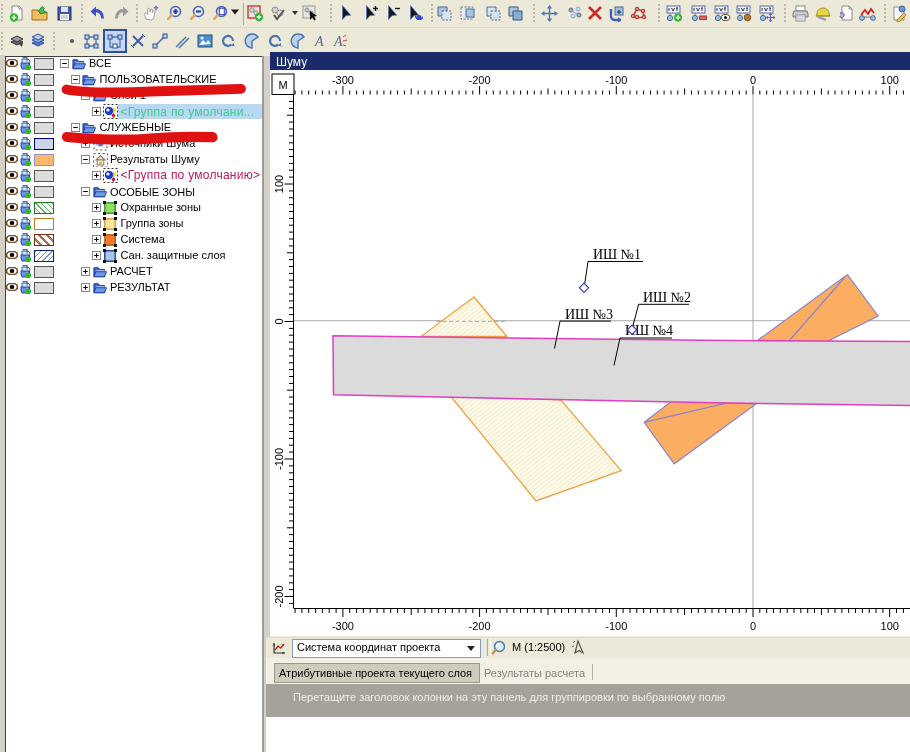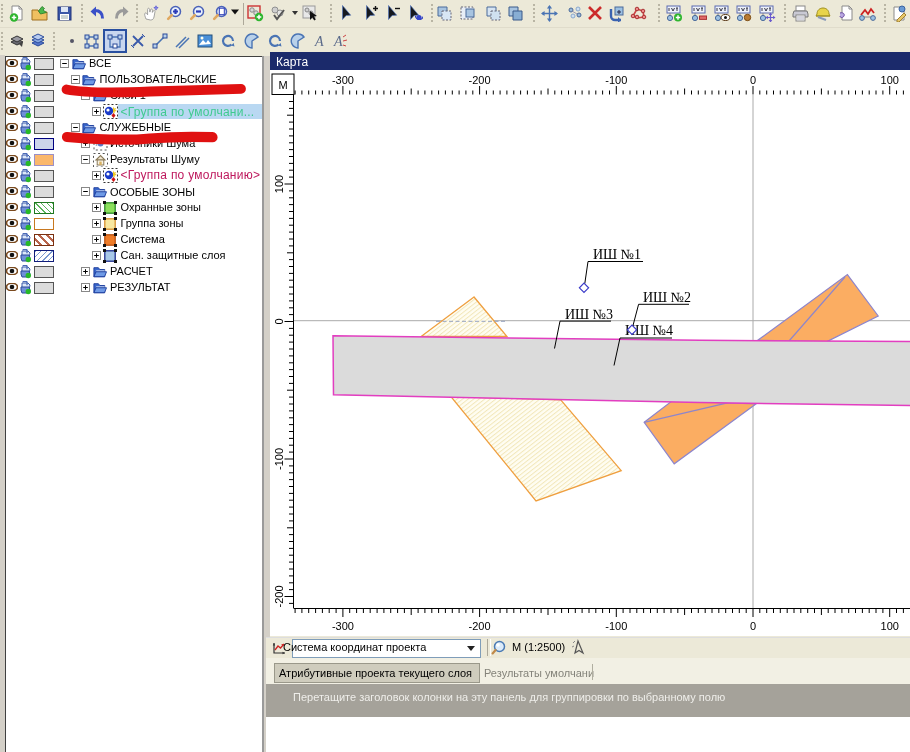--- a/index.html
+++ b/index.html
@@ -693,21 +693,21 @@
       <path d="M1 13l2.3-5.5H15L12.8 13z" fill="#6f9ae6" stroke="#1a3a9a"></path>
     </g>
   </svg>
 <div style="position:absolute;left:110.0px;top:280.5px;font:11px 'Liberation Sans',sans-serif;color:#000;white-space:nowrap">РЕЗУЛЬТАТ</div>
 <svg style="position:absolute;left:55px;top:78px" width="200" height="70" viewBox="0 0 200 70">
     <path d="M11.5 11.5 Q 35 16 95 13.5 Q 155 11.8 186 10.8" fill="none" stroke="#e01111" stroke-width="9.8" stroke-linecap="round"></path>
     <path d="M12 59 Q 65 63.5 95 60.5 Q 125 58 157.5 59.2" fill="none" stroke="#e01111" stroke-width="10.2" stroke-linecap="round"></path>
   </svg>
 
 <div style="position:absolute;left:270px;top:52px;width:640px;height:18px;background:#1b2a6b"></div>
-<div style="position:absolute;left:276px;top:55px;font:12px 'Liberation Sans',sans-serif;color:#fff">Карта</div>
+<div style="position:absolute;left:276px;top:55px;font:12px 'Liberation Sans',sans-serif;color:#fff">Шуму</div>
 <svg style="position:absolute;left:270px;top:70px" width="640" height="566" viewBox="0 0 640 566">
     <rect x="0" y="0" width="640" height="566" fill="#fff"></rect>
     <rect x="2" y="4" width="22" height="20.5" fill="#fff" stroke="#000"></rect>
     <text x="13" y="18.5" text-anchor="middle" font-family="Liberation Sans" font-size="11" fill="#000">М</text>
     <path d="M25.1 24.5v-4.0M31.9 24.5v-4.0M38.7 24.5v-4.0M45.6 24.5v-4.0M52.4 24.5v-4.0M59.2 24.5v-4.0M66.1 24.5v-4.0M72.9 24.5v-8.5M79.7 24.5v-4.0M86.6 24.5v-4.0M93.4 24.5v-4.0M100.2 24.5v-4.0M107.1 24.5v-4.0M113.9 24.5v-4.0M120.7 24.5v-4.0M127.6 24.5v-4.0M134.4 24.5v-4.0M141.2 24.5v-6.0M148.1 24.5v-4.0M154.9 24.5v-4.0M161.8 24.5v-4.0M168.6 24.5v-4.0M175.4 24.5v-4.0M182.3 24.5v-4.0M189.1 24.5v-4.0M195.9 24.5v-4.0M202.8 24.5v-4.0M209.6 24.5v-8.5M216.4 24.5v-4.0M223.3 24.5v-4.0M230.1 24.5v-4.0M236.9 24.5v-4.0M243.8 24.5v-4.0M250.6 24.5v-4.0M257.4 24.5v-4.0M264.3 24.5v-4.0M271.1 24.5v-4.0M278.0 24.5v-6.0M284.8 24.5v-4.0M291.6 24.5v-4.0M298.5 24.5v-4.0M305.3 24.5v-4.0M312.1 24.5v-4.0M319.0 24.5v-4.0M325.8 24.5v-4.0M332.6 24.5v-4.0M339.5 24.5v-4.0M346.3 24.5v-8.5M353.1 24.5v-4.0M360.0 24.5v-4.0M366.8 24.5v-4.0M373.6 24.5v-4.0M380.5 24.5v-4.0M387.3 24.5v-4.0M394.1 24.5v-4.0M401.0 24.5v-4.0M407.8 24.5v-4.0M414.6 24.5v-6.0M421.5 24.5v-4.0M428.3 24.5v-4.0M435.2 24.5v-4.0M442.0 24.5v-4.0M448.8 24.5v-4.0M455.7 24.5v-4.0M462.5 24.5v-4.0M469.3 24.5v-4.0M476.2 24.5v-4.0M483.0 24.5v-8.5M489.8 24.5v-4.0M496.7 24.5v-4.0M503.5 24.5v-4.0M510.3 24.5v-4.0M517.2 24.5v-4.0M524.0 24.5v-4.0M530.8 24.5v-4.0M537.7 24.5v-4.0M544.5 24.5v-4.0M551.4 24.5v-6.0M558.2 24.5v-4.0M565.0 24.5v-4.0M571.9 24.5v-4.0M578.7 24.5v-4.0M585.5 24.5v-4.0M592.4 24.5v-4.0M599.2 24.5v-4.0M606.0 24.5v-4.0M612.9 24.5v-4.0M619.7 24.5v-8.5M626.5 24.5v-4.0M633.4 24.5v-4.0" stroke="#000" stroke-width="1"></path>
     <text x="72.9" y="14.0" text-anchor="middle" font-family="Liberation Sans" font-size="11" fill="#000">-300</text>
     <text x="209.6" y="14.0" text-anchor="middle" font-family="Liberation Sans" font-size="11" fill="#000">-200</text>
     <text x="346.3" y="14.0" text-anchor="middle" font-family="Liberation Sans" font-size="11" fill="#000">-100</text>
     <text x="483.0" y="14.0" text-anchor="middle" font-family="Liberation Sans" font-size="11" fill="#000">0</text>
     <text x="619.7" y="14.0" text-anchor="middle" font-family="Liberation Sans" font-size="11" fill="#000">100</text>
@@ -752,34 +752,34 @@
     <text x="619.7" y="560.0" text-anchor="middle" font-family="Liberation Sans" font-size="11" fill="#000">100</text>
   </svg>
 <div style="position:absolute;left:266px;top:637px;width:644px;height:21px;background:#ece9d8;border-top:1px solid #ddd"></div>
 <svg style="position:absolute;left:272px;top:640px" width="17" height="16" viewBox="0 0 17 16">
     <path d="M2 3v10h11" fill="none" stroke="#333" stroke-width="1.2"></path>
     <path d="M2 3L0.8 5.5h2.4zM13 13l-2.5 1.2v-2.4z" fill="#333"></path>
     <path d="M3 10l3-4 2.5 2L12 4" fill="none" stroke="#c22" stroke-width="1.3"></path>
     <path d="M12 4l-2.8.3 1.8 2z" fill="#c22"></path>
   </svg>
 <div style="position:absolute;left:292px;top:639px;width:187px;height:17px;background:#fff;border:1px solid #7f9db9"></div>
-<div style="position:absolute;left:283px;top:641px;font:11px 'Liberation Sans',sans-serif;color:#000">Система координат проекта</div>
+<div style="position:absolute;left:297px;top:641px;font:11px 'Liberation Sans',sans-serif;color:#000">Система координат проекта</div>
 <svg style="position:absolute;left:466px;top:645px" width="10" height="7" viewBox="0 0 10 7">
     <path d="M1 1h8l-4 5z" fill="#222"></path>
   </svg>
 <div style="position:absolute;left:487px;top:639px;width:2px;height:17px;border-left:1px solid #aca899;border-right:1px solid #fff"></div>
 <svg style="position:absolute;left:491px;top:639px" width="18" height="18" viewBox="0 0 18 18">
     <circle cx="8.5" cy="7.5" r="5" fill="#dcebfa" stroke="#4a7ab4" stroke-width="1.5"></circle>
     <path d="M4.6 11L1.6 14.4" stroke="#c08a4a" stroke-width="2.2" stroke-linecap="round"></path>
     <circle cx="7" cy="6" r="1.8" fill="#fff"></circle>
   </svg>
 <div style="position:absolute;left:512px;top:641px;font:11px 'Liberation Sans',sans-serif;color:#000">М (1:2500)</div>
 <svg style="position:absolute;left:570px;top:639px" width="16" height="18" viewBox="0 0 16 18">
     <path d="M8 2l5 12-4-2.5L5 14z" fill="none" stroke="#555" stroke-width="1.2"></path>
     <path d="M3 4l2-2M2 8l2-1" stroke="#888"></path>
   </svg>
 <div style="position:absolute;left:266px;top:658px;width:644px;height:26px;background:#f2f0e4"></div>
 <div style="position:absolute;left:274px;top:663px;width:206px;height:20px;background:#cfccbd;border:1px solid #9a988a;box-sizing:border-box"></div>
 <div style="position:absolute;left:279px;top:667px;font:11px 'Liberation Sans',sans-serif;color:#000">Атрибутивные проекта текущего слоя</div>
-<div style="position:absolute;left:484px;top:667px;font:11px 'Liberation Sans',sans-serif;color:#84837a">Результаты умолчани</div>
+<div style="position:absolute;left:484px;top:667px;font:11px 'Liberation Sans',sans-serif;color:#84837a">Результаты расчета</div>
 <div style="position:absolute;left:592px;top:664px;width:1px;height:16px;background:#b0aea0"></div>
 <div style="position:absolute;left:266px;top:684px;width:644px;height:33px;background:#a5a29a"></div>
 <div style="position:absolute;left:293px;top:691px;font:11px 'Liberation Sans',sans-serif;color:#efeeea">Перетащите заголовок колонки на эту панель для группировки по выбранному полю</div>
 <div style="position:absolute;left:266px;top:717px;width:644px;height:35px;background:#fff"></div>
 </body></html>

